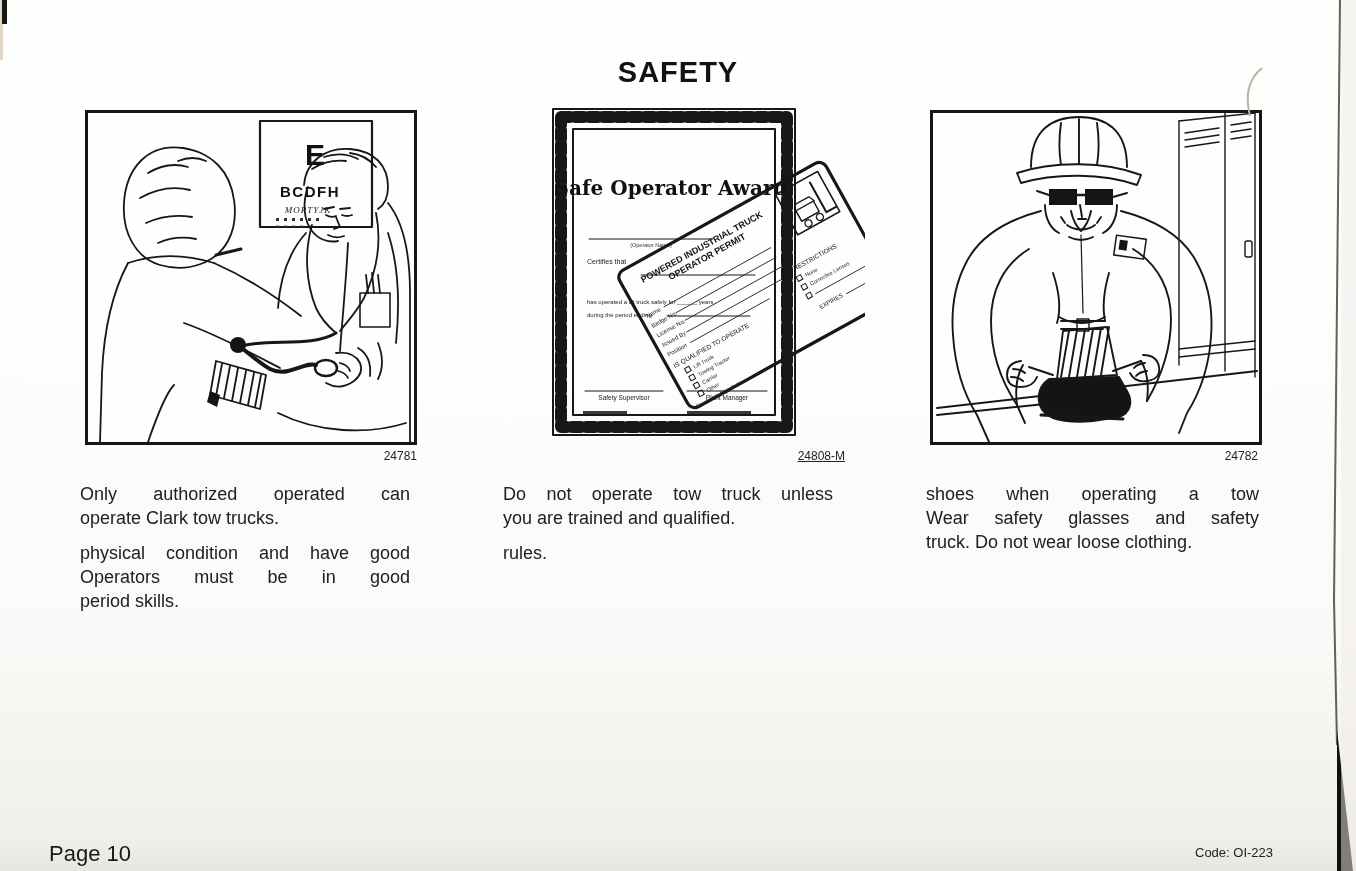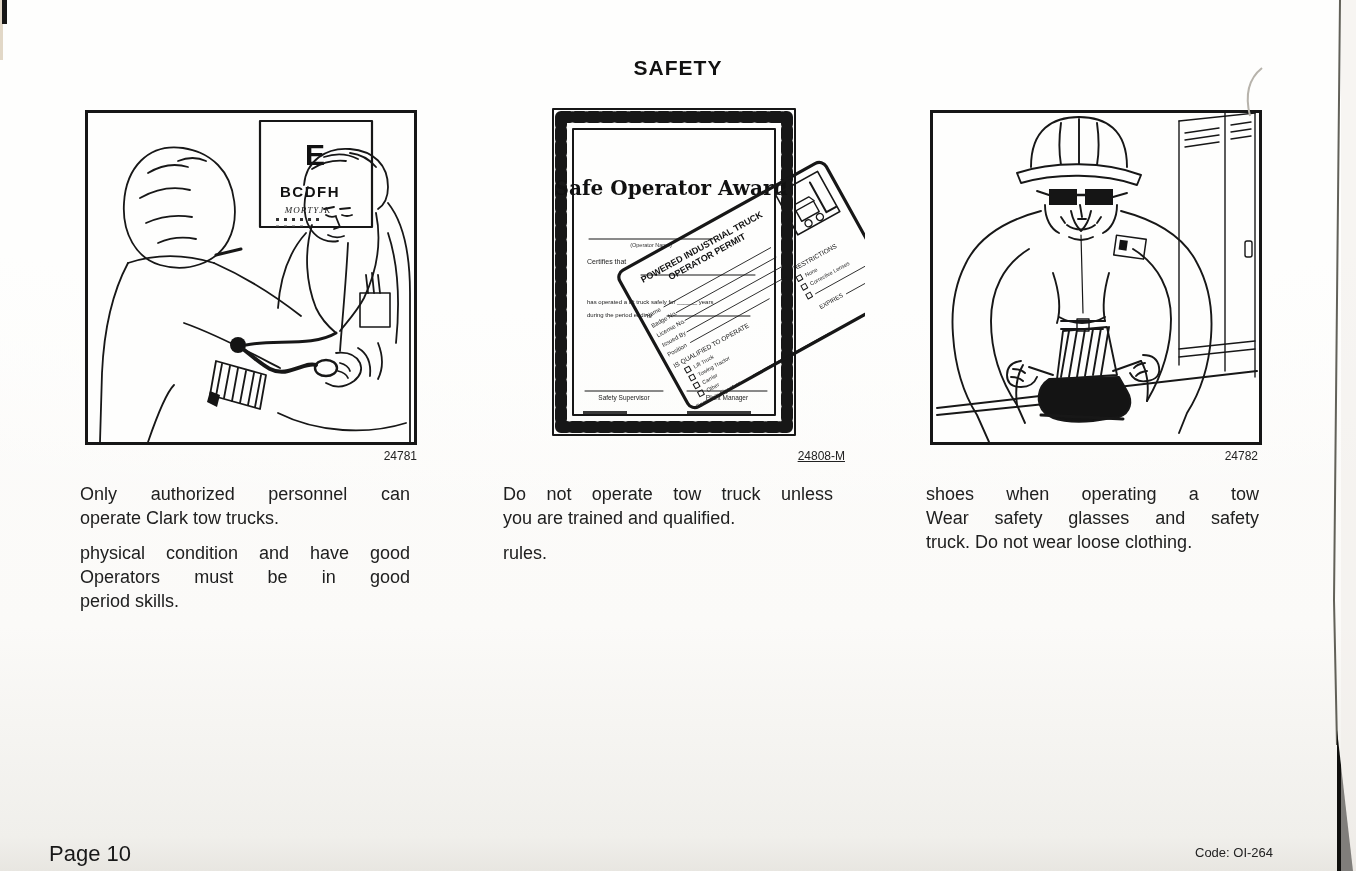--- a/index.html
+++ b/index.html
@@ -5,21 +5,21 @@
   html,body{margin:0;padding:0;background:#e9e7e3;}
   .sheet{
     position:relative;width:1356px;height:871px;overflow:hidden;
     background:
       radial-gradient(140% 60% at 50% 0%, #fefefd 60%, rgba(0,0,0,0) 100%),
       linear-gradient(180deg,#fdfdfc 0%,#fbfaf8 72%,#f0efeb 96%,#e8e6e1 100%);
     font-family:"Liberation Sans", sans-serif;color:#1d1d1d;
   }
   .page-title{
     position:absolute;left:0;top:56px;width:1356px;text-align:center;
-    font-size:21px;font-weight:bold;letter-spacing:1px;color:#121212;
+    font-size:29px;font-weight:bold;letter-spacing:1px;color:#121212;
   }
   .panel{
     position:absolute;width:332px;height:335px;border:3px solid #161616;
     box-sizing:border-box;background:#fefefd;
   }
   #panel-1{left:85px;top:110px;}
   #panel-3{left:930px;top:110px;}
   #panel-2{position:absolute;left:545px;top:103px;width:320px;height:344px;}
   .fignum{position:absolute;font-size:12px;color:#222;text-align:right;}
   #fignum-1{left:85px;top:449px;width:332px;}
@@ -289,21 +289,21 @@
       </g>
     </svg>
   </div>
 
   <div class="fignum" id="fignum-1">24781</div>
   <div class="fignum" id="fignum-2">24808-M</div>
   <div class="fignum" id="fignum-3">24782</div>
 
   <div class="caption" id="caption-1">
     <div class="cap-para">
-      <div class="cap-line">Only authorized personnel can</div>
+      <div class="cap-line">Only authorized operated can</div>
       <div class="cap-last">operate Clark tow trucks.</div>
     </div>
     <div class="cap-para">
       <div class="cap-line">physical condition and have good</div>
       <div class="cap-line">Operators must be in good</div>
       <div class="cap-last">period skills.</div>
     </div>
   </div>
   <div class="caption" id="caption-2">
     <div class="cap-para">
@@ -316,21 +316,21 @@
   </div>
   <div class="caption" id="caption-3">
     <div class="cap-para">
       <div class="cap-line">shoes when operating a tow</div>
       <div class="cap-line">Wear safety glasses and safety</div>
       <div class="cap-last">truck. Do not wear loose clothing.</div>
     </div>
   </div>
 
   <div class="footer-left">Page 10</div>
-  <div class="footer-right">Code: OI-264</div>
+  <div class="footer-right">Code: OI-223</div>
 
   <svg class="edge-overlay" width="1356" height="871" viewBox="0 0 1356 871">
     <rect x="0" y="0" width="3" height="60" fill="#cbb89a" opacity="0.55"></rect>
     <rect x="2" y="0" width="5" height="24" fill="#161616"></rect>
     <path d="M1262,68 q-20,16 -12,48" stroke="#b7b3ab" stroke-width="2" fill="none"></path>
     <path d="M1340,0 L1334,600 L1337,745" stroke="#46453c" stroke-width="2" fill="none" opacity="0.85"></path>
     <path d="M1337,730 L1353,871 L1337,871 Z" fill="#10100e"></path>
     <rect x="1341" y="0" width="15" height="871" fill="#efece7" opacity="0.5"></rect>
   </svg>
 

